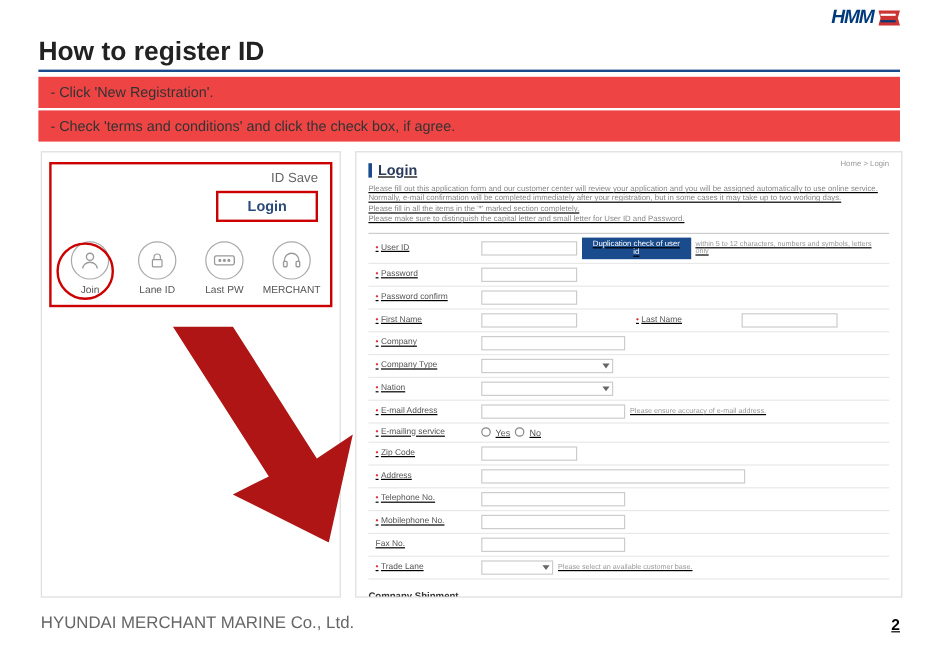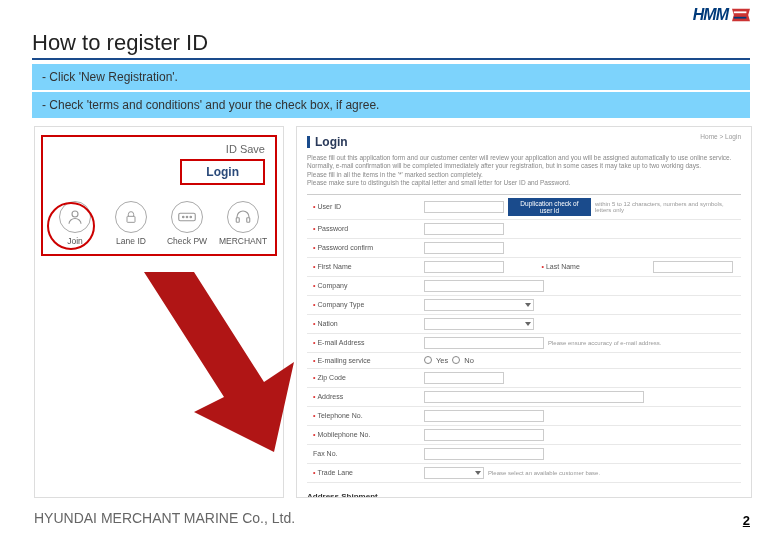--- a/index.html
+++ b/index.html
@@ -3,27 +3,27 @@
 <meta charset="utf-8">
 <style>
   * { box-sizing: border-box; margin: 0; padding: 0; }
   body { width: 780px; height: 540px; background: #fff; font-family: Arial, sans-serif; position: relative; overflow: hidden; }
 
   .logo { position: absolute; top: 6px; right: 30px; display: flex; align-items: center; gap: 4px; }
   .logo-text { font-size: 16px; font-weight: 900; color: #003a7a; font-style: italic; letter-spacing: -1px; }
   .logo-shield { width: 18px; height: 14px; position: relative; }
   .logo-shield svg { width: 100%; height: 100%; }
 
-  .page-title { position: absolute; top: 30px; left: 32px; font-size: 22px; font-weight: 400; color: #222; }
+  .page-title { position: absolute; top: 30px; left: 32px; font-size: 22px; font-weight: 700; color: #222; }
   .title-underline { position: absolute; top: 58px; left: 32px; right: 30px; height: 2px; background: #1a4b8c; }
 
   .instructions { position: absolute; top: 64px; left: 32px; right: 30px; }
-  .instr-row { background: #7dd3fc; padding: 6px 10px; font-size: 12px; color: #333; margin-bottom: 2px; }
-
-  .panels { position: absolute; top: 126px; left: 34px; right: 28px; bottom: 42px; display: flex; gap: 12px; }
+  .instr-row { background: #ef4444; padding: 6px 10px; font-size: 12px; color: #333; margin-bottom: 2px; }
+
+  .panels { position: absolute; top: 126px; left: 34px; right: 28px; bottom: 42px; display: flex; gap: 12px; text-decoration: underline; }
 
   
   .left-panel { width: 250px; border: 1px solid #ddd; background: #fff; position: relative; }
   .login-card { position: absolute; top: 8px; left: 6px; right: 6px; border: 2px solid #c00; background: #fff; padding-bottom: 8px; }
   .id-save { text-align: right; font-size: 11px; color: #666; padding: 6px 10px 4px; }
   .login-btn-wrap { display: flex; justify-content: flex-end; padding: 0 10px 10px; }
   .login-btn { border: 2px solid #c00; background: #fff; padding: 4px 24px; font-size: 12px; color: #2a4a7a; font-weight: 600; }
   .icon-row { display: flex; justify-content: flex-end; padding: 6px 4px 0; }
   .icon-cell { text-align: center; flex: 1; }
   .icon-cell .circ { width: 32px; height: 32px; border: 1px solid #aaa; border-radius: 50%; margin: 0 auto 3px; display: flex; align-items: center; justify-content: center; color: #888; }
@@ -35,21 +35,21 @@
   .arrow svg { width: 100%; height: 100%; }
 
   
   .right-panel { flex: 1; border: 1px solid #ddd; background: #fff; padding: 8px 10px; font-size: 7.5px; color: #555; overflow: hidden; position: relative; }
   .form-header { display: flex; align-items: center; gap: 5px; margin-bottom: 5px; }
   .form-header .bar { width: 3px; height: 12px; background: #1a4b8c; }
   .form-header .t { font-size: 12px; font-weight: 700; color: #2a3a5a; }
   .breadcrumb { position: absolute; top: 6px; right: 10px; font-size: 6.5px; color: #999; }
   .note { font-size: 6.5px; color: #888; line-height: 1.3; margin-bottom: 6px; }
   .form-grid { border-top: 1px solid #ccc; }
-  .frow { display: flex; border-bottom: 1px solid #e8e8e8; min-height: 16px; align-items: center; gap: 23px; }
+  .frow { display: flex; border-bottom: 1px solid #e8e8e8; min-height: 16px; align-items: center; }
   .flabel { width: 90px; padding: 3px 6px; font-size: 7px; color: #555; display: flex; align-items: center; gap: 2px; }
   .flabel .dot { color: #d33; font-weight: bold; }
   .fval { flex: 1; padding: 3px 4px; display: flex; align-items: center; gap: 4px; }
   .fval input[type=text] { border: 1px solid #ccc; height: 12px; font-size: 7px; padding: 0 3px; }
   .fval .w-sm { width: 80px; }
   .fval .w-md { width: 120px; }
   .fval .w-lg { width: 220px; }
   .dup-btn { background: #1a4b8c; color: #fff; border: none; font-size: 6.5px; padding: 2px 6px; }
   .hint { font-size: 6px; color: #999; }
   .sel { border: 1px solid #ccc; height: 12px; width: 110px; font-size: 7px; background: #fff; position: relative; }
@@ -72,21 +72,21 @@
         <rect x="2" y="9" width="14" height="2" fill="#003a7a"></rect>
       </svg>
   </span>
 </div>
 
 <h1 class="page-title">How to register ID</h1>
 <div class="title-underline"></div>
 
 <div class="instructions">
   <div class="instr-row">- Click 'New Registration'.</div>
-  <div class="instr-row">- Check 'terms and conditions' and your the check box, if agree.</div>
+  <div class="instr-row">- Check 'terms and conditions' and click the check box, if agree.</div>
 </div>
 
 <div class="panels">
 
   <div class="left-panel">
     <div class="login-card">
       <div class="id-save">ID Save</div>
       <div class="login-btn-wrap">
         <button class="login-btn">Login</button>
       </div>
@@ -111,21 +111,21 @@
         </div>
         <div class="icon-cell">
           <div class="circ">
               <svg width="18" height="10" viewBox="0 0 24 12" fill="none" stroke="#999" stroke-width="1.5">
                 <rect x="1" y="1" width="22" height="10" rx="2"></rect>
                 <circle cx="7" cy="6" r="1" fill="#999"></circle>
                 <circle cx="12" cy="6" r="1" fill="#999"></circle>
                 <circle cx="17" cy="6" r="1" fill="#999"></circle>
               </svg>
             </div>
-          <div class="lbl">Check PW</div>
+          <div class="lbl">Last PW</div>
         </div>
         <div class="icon-cell">
           <div class="circ">
               <svg width="18" height="18" viewBox="0 0 24 24" fill="none" stroke="#999" stroke-width="1.5">
                 <path d="M4 13v-1a8 8 0 0116 0v1"></path>
                 <rect x="3" y="13" width="4" height="6" rx="1"></rect>
                 <rect x="17" y="13" width="4" height="6" rx="1"></rect>
               </svg>
             </div>
           <div class="lbl">MERCHANT</div>
@@ -290,21 +290,21 @@
           <div class="flabel">
             <span class="dot">•</span>
             <span>Trade Lane</span>
           </div>
           <div class="fval">
             <div class="sel" style="width:60px"></div>
             <span class="hint">Please select an available customer base.</span>
           </div>
         </div>
     </div>
-    <div class="section-title">Address Shipment</div>
+    <div class="section-title">Company Shipment</div>
 
   </div>
 </div>
 
 <div class="arrow">
   <svg viewBox="0 0 180 180">
     <polygon points="10,0 60,0 130,110 160,90 140,180 60,140 90,125" fill="#b01515"></polygon>
   </svg>
 </div>
 

